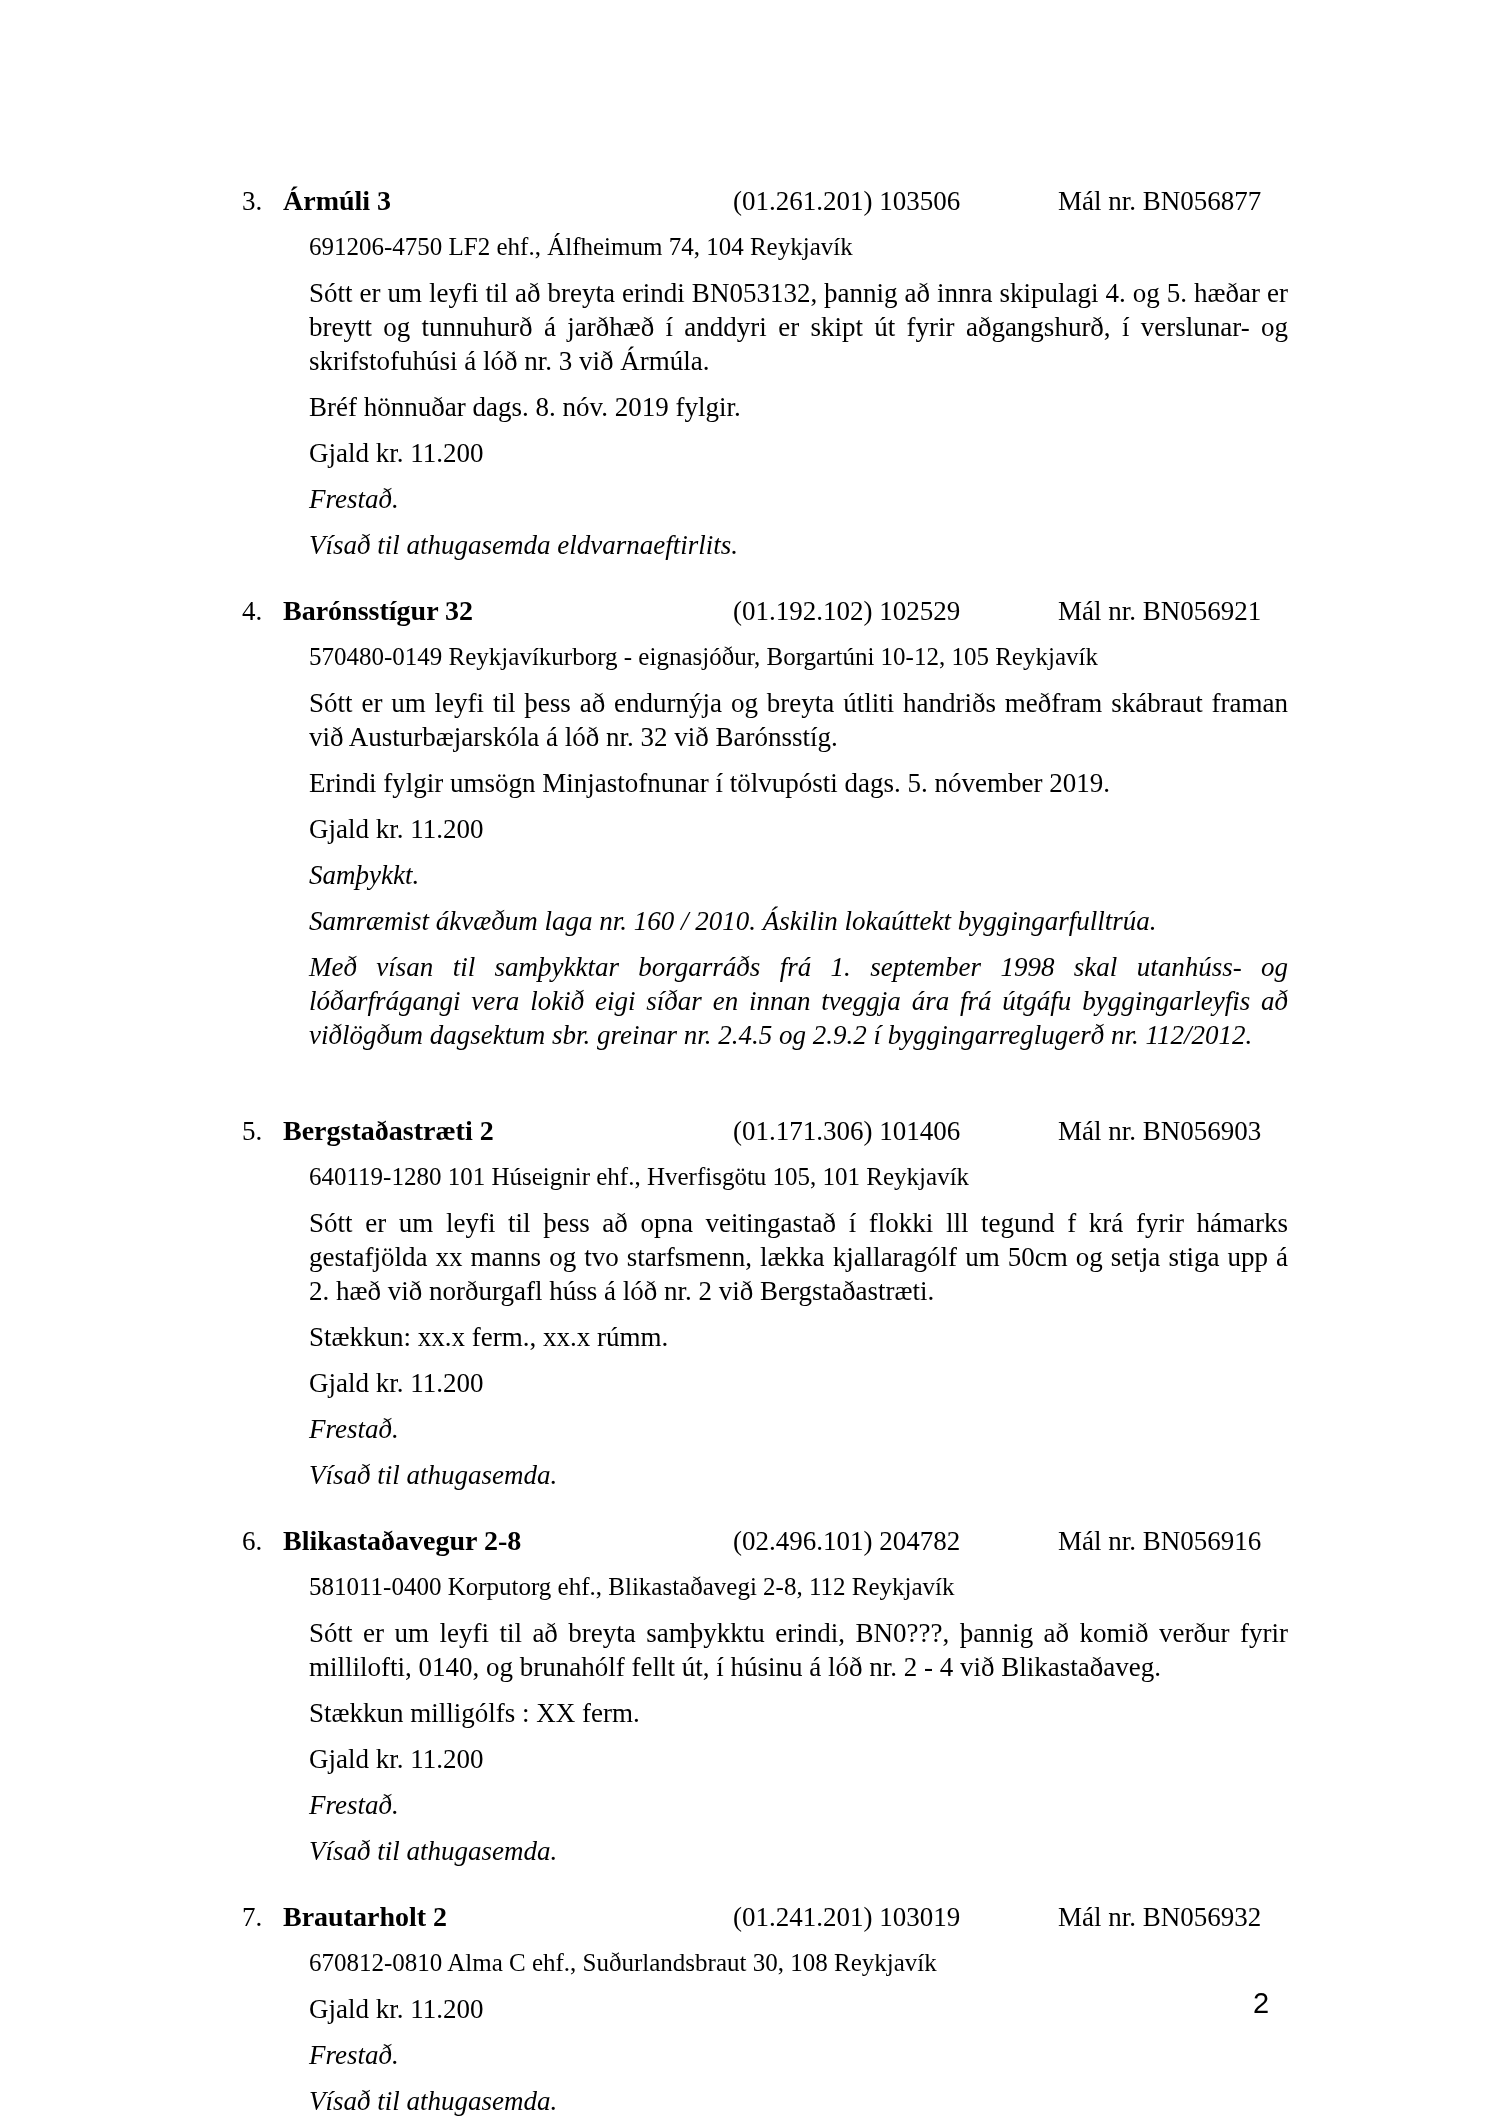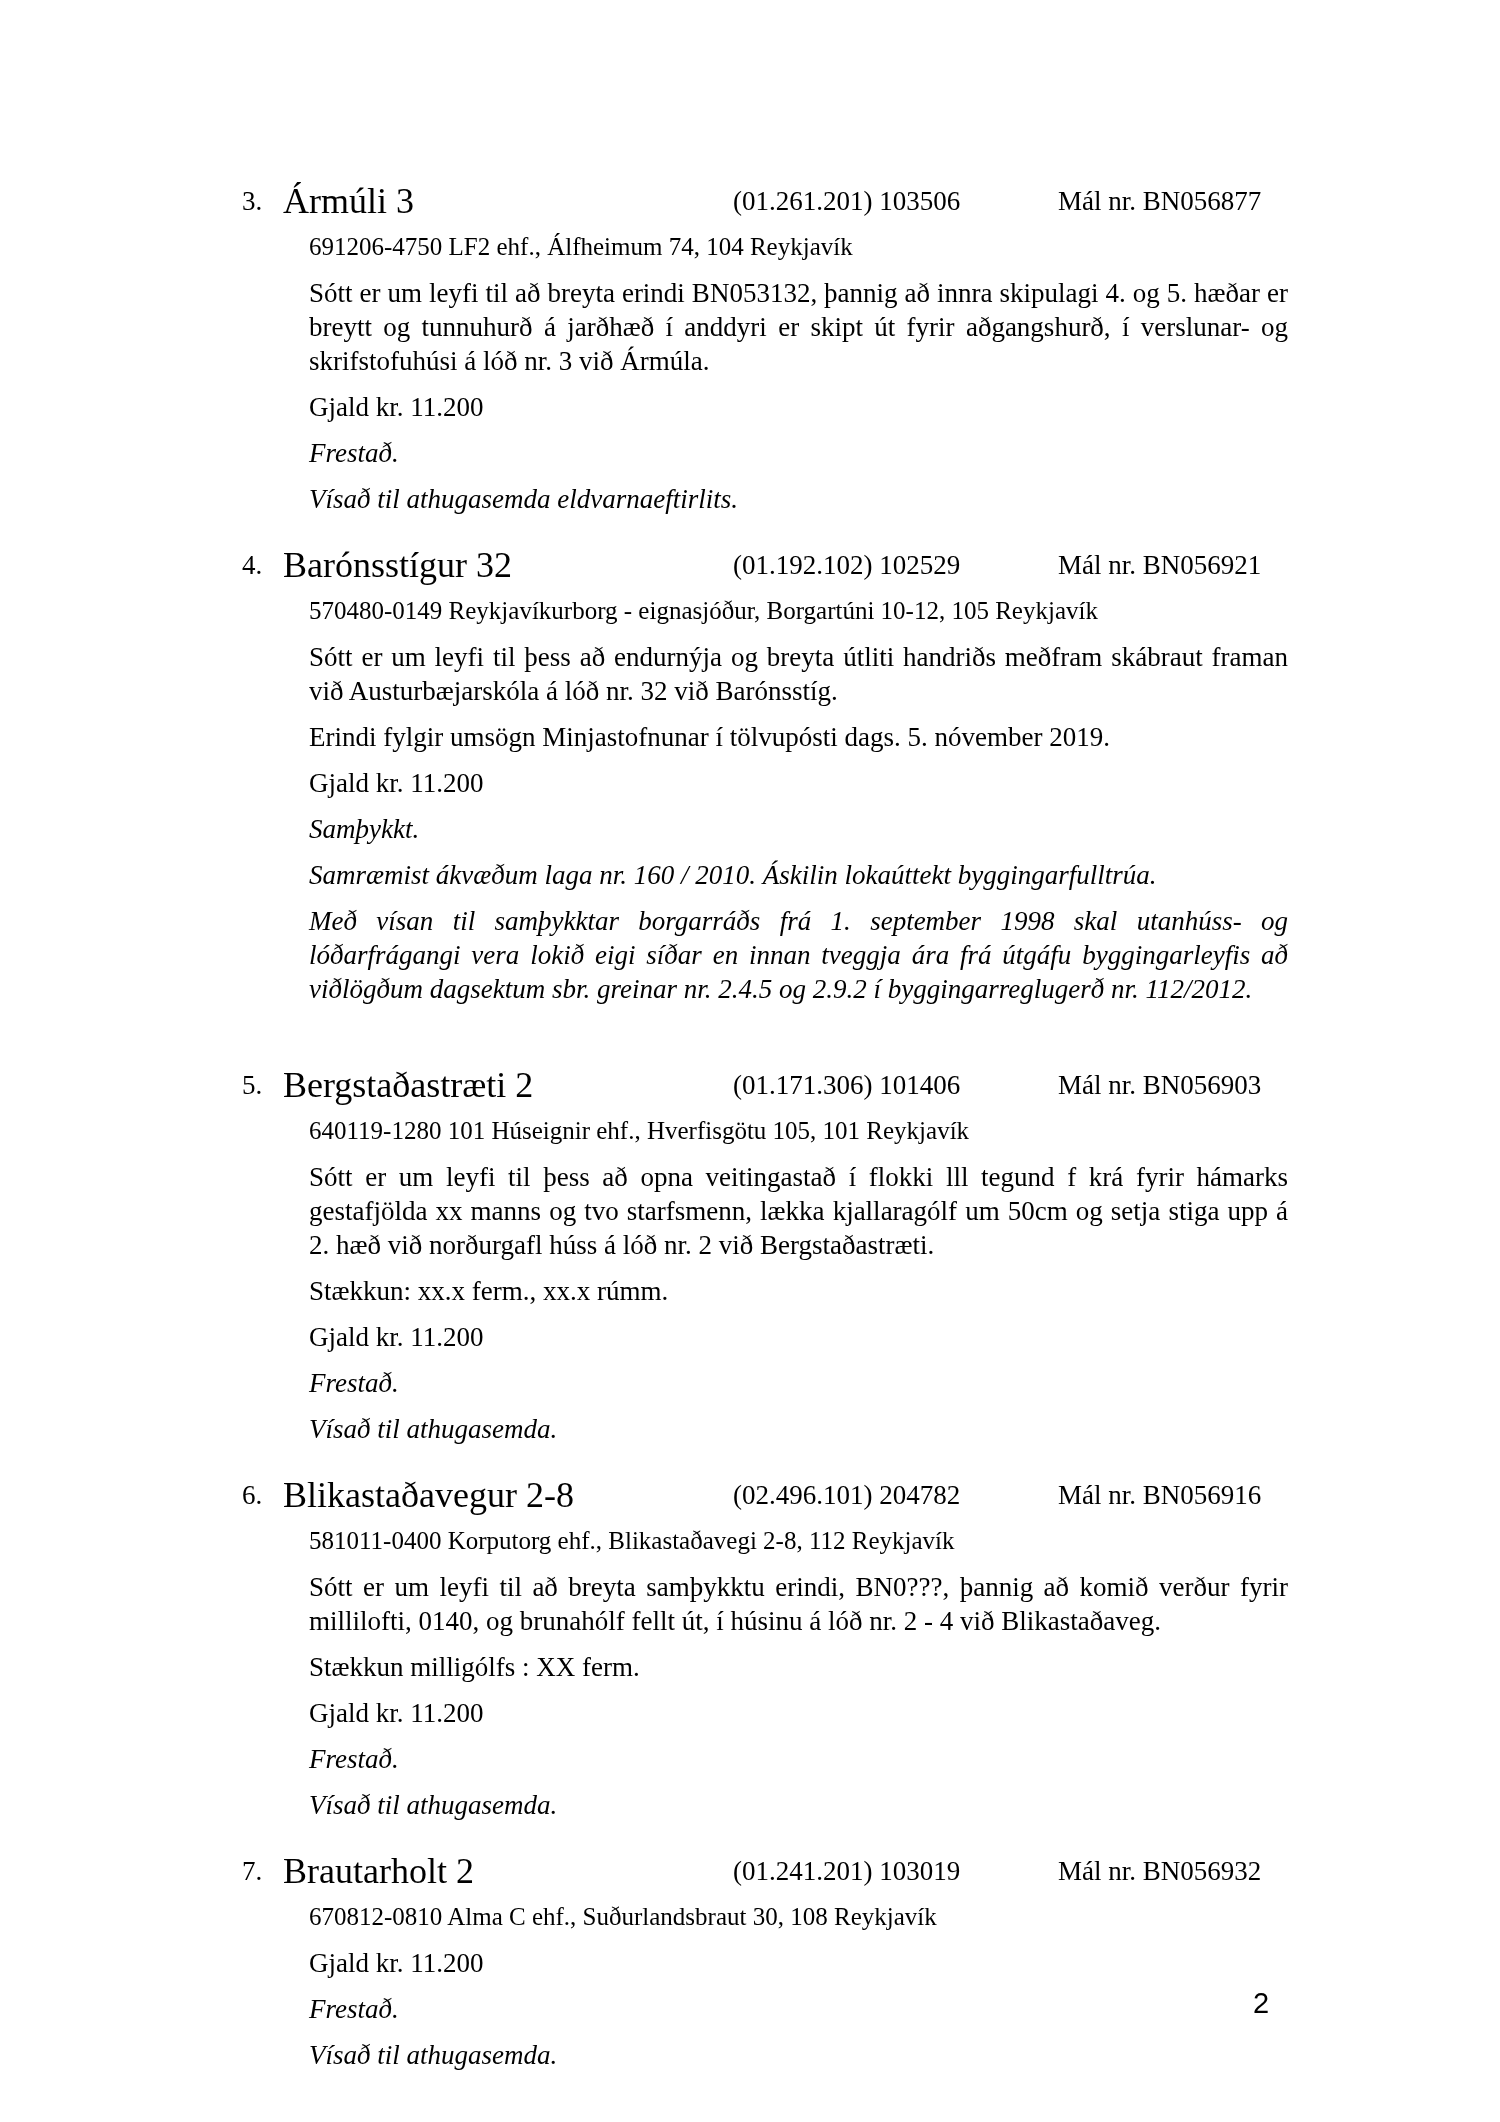--- a/index.html
+++ b/index.html
@@ -41,22 +41,22 @@
     font-size: 27px;
     white-space: nowrap;
   }
   .title-row .num {
     position: absolute;
     left: 0;
   }
   .title-row .title {
     position: absolute;
     left: 41px;
-    font-weight: normal;
-    font-size: 36px;
+    font-weight: bold;
+    font-size: 28px;
   }
   .title-row .coord {
     position: absolute;
     left: 491px;
   }
   .title-row .case {
     position: absolute;
     left: 816px;
   }
   .body {
@@ -95,20 +95,21 @@
       <section class="item">
       <div class="title-row">
         <span class="num">3.</span>
         <span class="title">Ármúli 3</span>
         <span class="coord">(01.261.201) 103506</span>
         <span class="case">Mál nr. BN056877</span>
       </div>
       <div class="body">
         <p class="registrant">691206-4750 LF2 ehf., Álfheimum 74, 104 Reykjavík</p>
       <p class="para justify">Sótt er um leyfi til að breyta erindi BN053132, þannig að innra skipulagi 4. og 5. hæðar er breytt og tunnuhurð á jarðhæð í anddyri er skipt út fyrir aðgangshurð, í verslunar- og skrifstofuhúsi á lóð nr. 3 við Ármúla.</p>
+          <p class="para">Bréf hönnuðar dags. 8. nóv. 2019 fylgir.</p>
           <p class="para">Gjald kr. 11.200</p>
           <p class="para italic">Frestað.</p>
           <p class="para italic">Vísað til athugasemda eldvarnaeftirlits.</p>
         </div>
     </section>
       <section class="item">
       <div class="title-row">
         <span class="num">4.</span>
         <span class="title">Barónsstígur 32</span>
         <span class="coord">(01.192.102) 102529</span>

